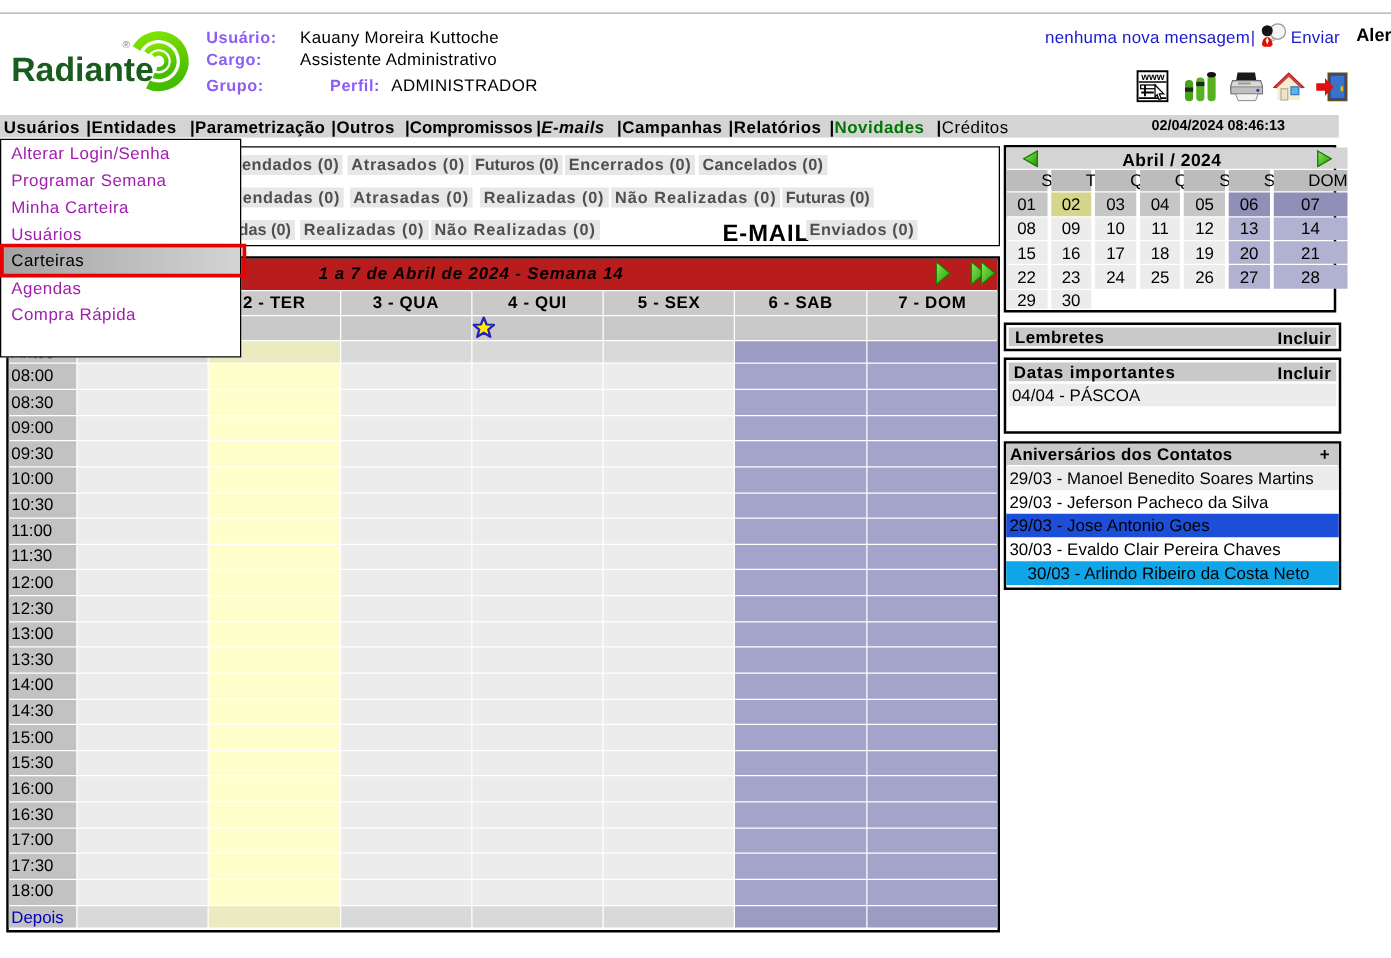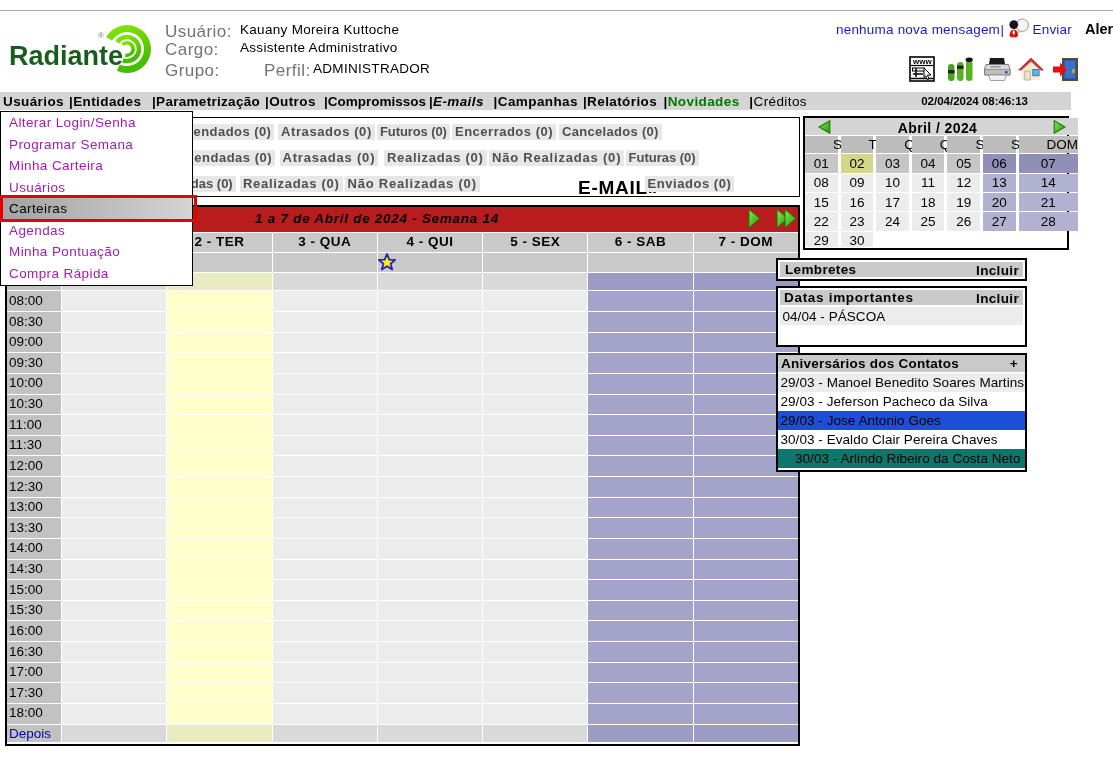--- a/index.html
+++ b/index.html
@@ -3,21 +3,21 @@
 <meta charset="utf-8">
 <style>
 * { margin:0; padding:0; box-sizing:border-box; }
 html,body { width:1113px; height:766px; overflow:hidden; background:#fff;
   font-family:"Liberation Sans", sans-serif; }
 .abs { position:absolute; }
 #topline { position:absolute; left:0; top:10px; width:1113px; height:1px; background:#a9a9a9; }
 
 #logo-text { position:absolute; left:9px; top:43px; font-size:27px; font-weight:bold;
   color:#1a5c1e; letter-spacing:0px; line-height:27px; }
-.ulabel { position:absolute; font-size:17px; font-weight:normal; color:#737373; letter-spacing:.45px; }
+.ulabel { position:absolute; font-size:13px; font-weight:bold; color:#8b5cf6; letter-spacing:.45px; }
 .uval { position:absolute; font-size:13.5px; color:#000; letter-spacing:.3px; }
 #msgline { position:absolute; top:21.5px; font-size:13.5px; color:#1919cc; letter-spacing:.2px; }
 #alerttxt { position:absolute; left:1085px; top:21px; font-size:14.5px; font-weight:bold; color:#000; white-space:pre; }
 
 #menubar { position:absolute; left:0; top:91.5px; width:1071px; height:18.5px; background:#d4d4d4; }
 .mitem { position:absolute; top:2px; font-size:13.5px; font-weight:bold; color:#000; white-space:pre; letter-spacing:.4px; }
 #mdate { position:absolute; right:43px; top:3px; font-size:11.5px; letter-spacing:0; font-weight:bold; color:#000; }
 
 #statusbox { position:absolute; left:5px; top:117px; width:795px; height:80px;
   border:1px solid #000; background:#fff; }
@@ -38,21 +38,21 @@
 .tl { background:#c2c2c2; font-size:13.5px; color:#000; padding:1.5px 0 0 2px; }
 .tlb { background:#c2c2c2; font-size:13.5px; color:#0000bb; padding:1px 0 0 2px; }
 .c-star { background:#c9c9c9; }
 .c-g { background:#ececec; }
 .c-y { background:#ffffcc; }
 .c-p { background:#a4a4ca; }
 .c-gd { background:#d9d9d9; }
 .c-yd { background:#ebebc2; }
 .c-pd { background:#9b9bc3; }
 
-.sbox { position:absolute; left:776px; width:251px; border:2px solid #000; background:#fff; }
+.sbox { position:absolute; left:803px; width:270px; border:2px solid #000; background:#fff; }
 .hbar { background:#c9c9c9; font-size:13.5px; font-weight:bold; position:relative; }
 .hbar .r { position:absolute; right:4px; top:1px; }
 .srow { font-size:13.5px; color:#000; padding:2.5px 0 0 2.5px; letter-spacing:.05px; height:19px; }
 
 #cal { position:absolute; left:803px; top:116px; width:266px; height:134px;
   border:2px solid #000; display:grid;
   grid-template-columns:repeat(6,32.6px) 1fr; gap:1px 3px;
   grid-template-rows:17.3px 17px repeat(4,18.4px) 15.2px; background:#fff; }
 #cal .title { grid-column:1/8; background:#d4d4d4; position:relative;
   text-align:center; font-size:14px; font-weight:bold; padding:1.5px 16px 0 8px; letter-spacing:.4px; }
@@ -464,26 +464,25 @@
   <div class="hbar" style="height:14.5px;padding:0 0 0 4px;letter-spacing:.7px;">Datas importantes<span class="r" style="letter-spacing:.35px;">Incluir</span></div>
   <div class="srow" style="background:#ececec;margin-top:2px;height:18px;">04/04 - PÁSCOA</div>
 </div>
 
 <div class="sbox" style="top:352.5px;height:119px;">
   <div class="hbar" style="height:17px;padding:1.5px 0 0 3px;letter-spacing:.25px;">Aniversários dos Contatos<span class="r" style="right:7px;">+</span></div>
   <div class="srow" style="background:#ececec;margin-top:1px;">29/03 - Manoel Benedito Soares Martins</div>
   <div class="srow" style="background:#fff;">29/03 - Jeferson Pacheco da Silva</div>
   <div class="srow" style="background:#1d4ed8;">29/03 - Jose Antonio Goes</div>
   <div class="srow" style="background:#fff;">30/03 - Evaldo Clair Pereira Chaves</div>
-  <div class="srow" style="background:#0f766e;padding-left:17px;">30/03 - Arlindo Ribeiro da Costa Neto</div>
+  <div class="srow" style="background:#0ea5e9;padding-left:17px;">30/03 - Arlindo Ribeiro da Costa Neto</div>
 </div>
 
 <div id="dropdown">
   <a href="#">Alterar Login/Senha</a>
   <a href="#">Programar Semana</a>
   <a href="#">Minha Carteira</a>
   <a href="#">Usuários</a>
   <a href="#" class="hl">Carteiras</a>
   <a href="#">Agendas</a>
-  <a href="#">Minha Pontuação</a>
   <a href="#">Compra Rápida</a>
 </div>
 <div id="redrect"></div>
 
 </body></html>

